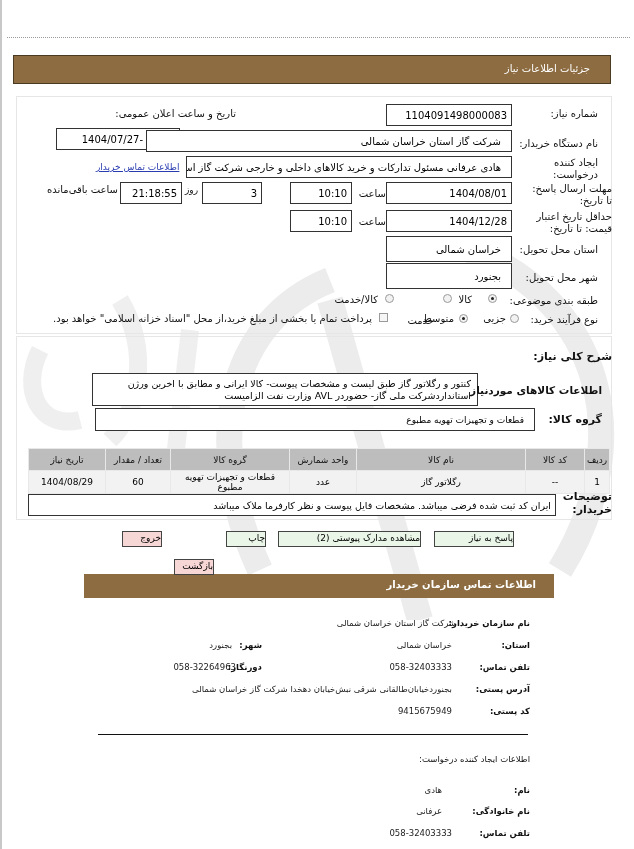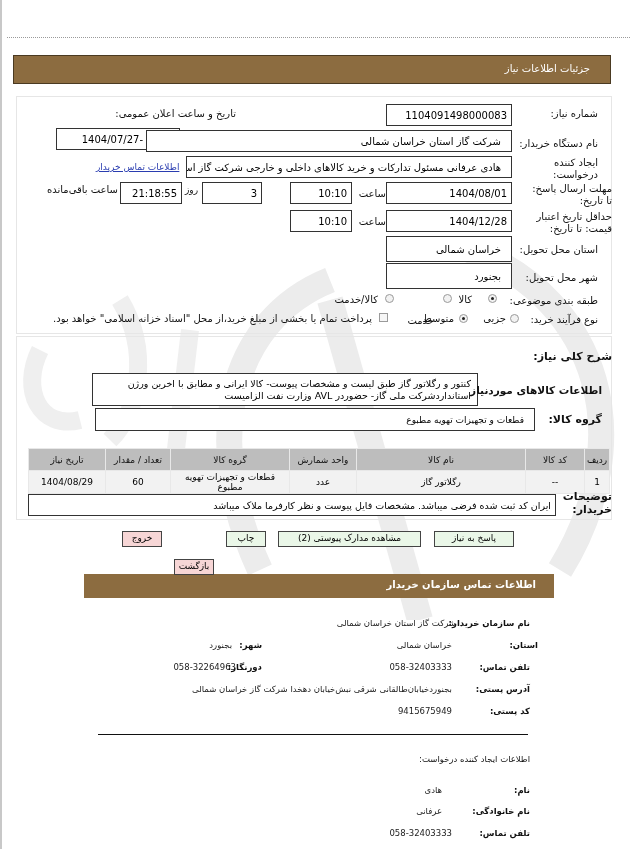--- a/index.html
+++ b/index.html
@@ -38,21 +38,21 @@
   .radio { position:absolute; width:9px; height:9px; border-radius:50%; border:1px solid #9a9a9a; background:#f2f2f2; box-sizing:border-box; z-index:2; }
   .radio.on::after { content:""; position:absolute; left:2px; top:2px; width:3px; height:3px; border-radius:50%; background:#222; }
   .check { position:absolute; width:9px; height:9px; border:1px solid #9a9a9a; background:#f6f6f6; box-sizing:border-box; z-index:2; }
 
   .bold-lbl { position:absolute; direction:rtl; font-weight:bold; font-size:11px; color:#111; z-index:2; white-space:nowrap; }
 
   table.items { position:absolute; left:28px; top:448px; width:582px; border-collapse:separate; border-spacing:1px; background:#e8e8e8; direction:rtl; z-index:2; font-size:9px; }
   table.items th { background:#bdbdbd; font-weight:normal; height:19px; text-align:center; color:#111; }
   table.items td { background:#f2f2f2; height:19px; text-align:center; }
 
-  .btn { position:absolute; height:16px; border:1px solid #444; box-sizing:border-box; font-size:9px; text-align:center; line-height:12px; direction:rtl; z-index:2; cursor:pointer; }
+  .btn { position:absolute; height:16px; border:1px solid #444; box-sizing:border-box; font-size:9px; text-align:right; line-height:12px; direction:rtl; z-index:2; cursor:pointer; }
   .btn.green { background:#eaf7e8; }
   .btn.red { background:#f7d6d6; }
 
   .section-bar { position:absolute; left:84px; top:574px; width:470px; height:24px; background:#8c6c40; color:#fff; direction:rtl; z-index:1; }
   .section-bar span { position:absolute; right:18px; top:5px; font-weight:bold; font-size:10px; }
 
   .ci-lbl { position:absolute; direction:rtl; font-weight:bold; font-size:8.5px; color:#111; z-index:2; white-space:nowrap; }
   .ci-val { position:absolute; direction:rtl; font-size:8.5px; color:#222; z-index:2; white-space:nowrap; }
   .ci-val.num { direction:ltr; }
   .hr-line { position:absolute; left:98px; width:430px; top:734px; border-top:1px solid #111; z-index:2; }
@@ -203,21 +203,21 @@
 <div class="btn red" style="left:174px; top:531px; width:40px;margin-top:28px;">بازگشت</div>
 <div class="btn red" style="left:122px; top:531px; width:40px;">خروج</div>
 
 <div class="section-bar">
   <span>اطلاعات تماس سازمان خریدار</span>
 </div>
 
 <div class="ci-lbl" style="right:104px; top:618px;">نام سازمان خریدار:</div>
 <div class="ci-val" style="right:178px; top:618px;">شرکت گاز استان خراسان شمالی</div>
 
-<div class="ci-lbl" style="right:96px; top:640px;">استان:</div>
+<div class="ci-lbl" style="right:104px; top:640px;">استان:</div>
 <div class="ci-val" style="right:182px; top:640px;">خراسان شمالی</div>
 <div class="ci-lbl" style="right:372px; top:640px;">شهر:</div>
 <div class="ci-val" style="right:402px; top:640px;">بجنورد</div>
 
 <div class="ci-lbl" style="right:104px; top:662px;">تلفن تماس:</div>
 <div class="ci-val num" style="right:182px; top:662px;">058-32403333</div>
 <div class="ci-lbl" style="right:372px; top:662px;padding-left:44px;">دورنگار:</div>
 <div class="ci-val num" style="right:398px; top:662px;">058-32264963</div>
 
 <div class="ci-lbl" style="right:104px; top:684px;">آدرس پستی:</div>

